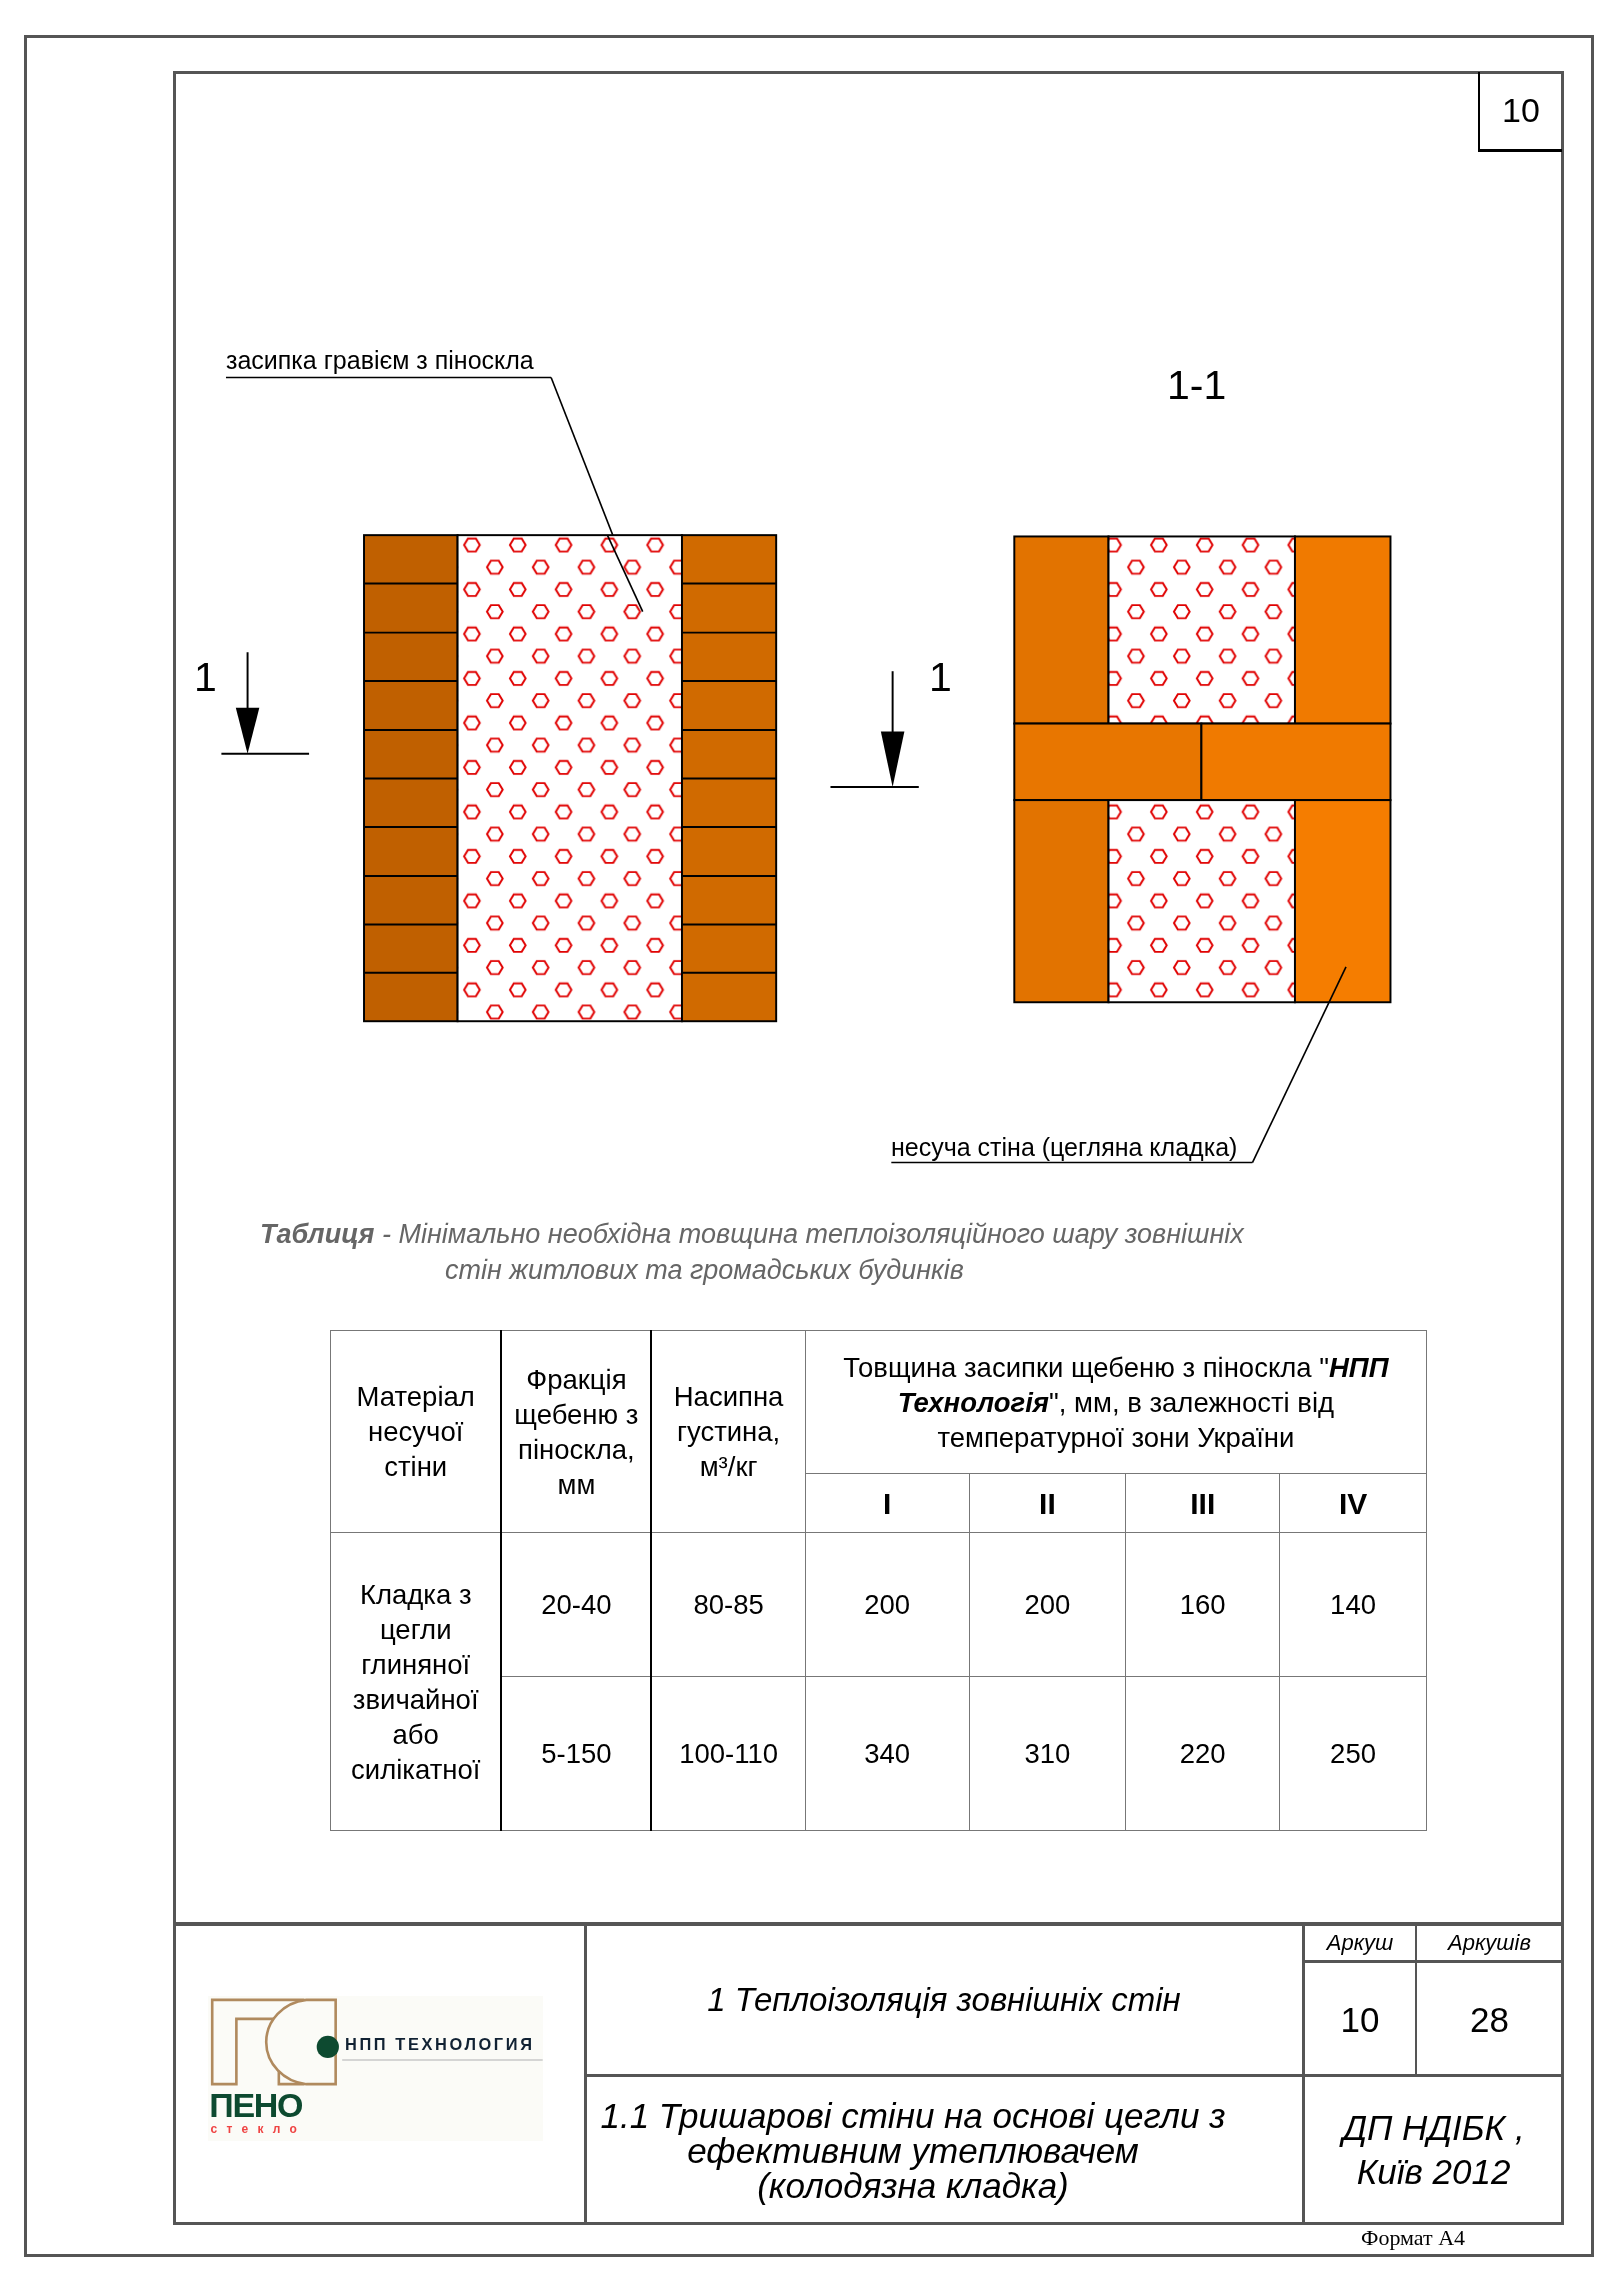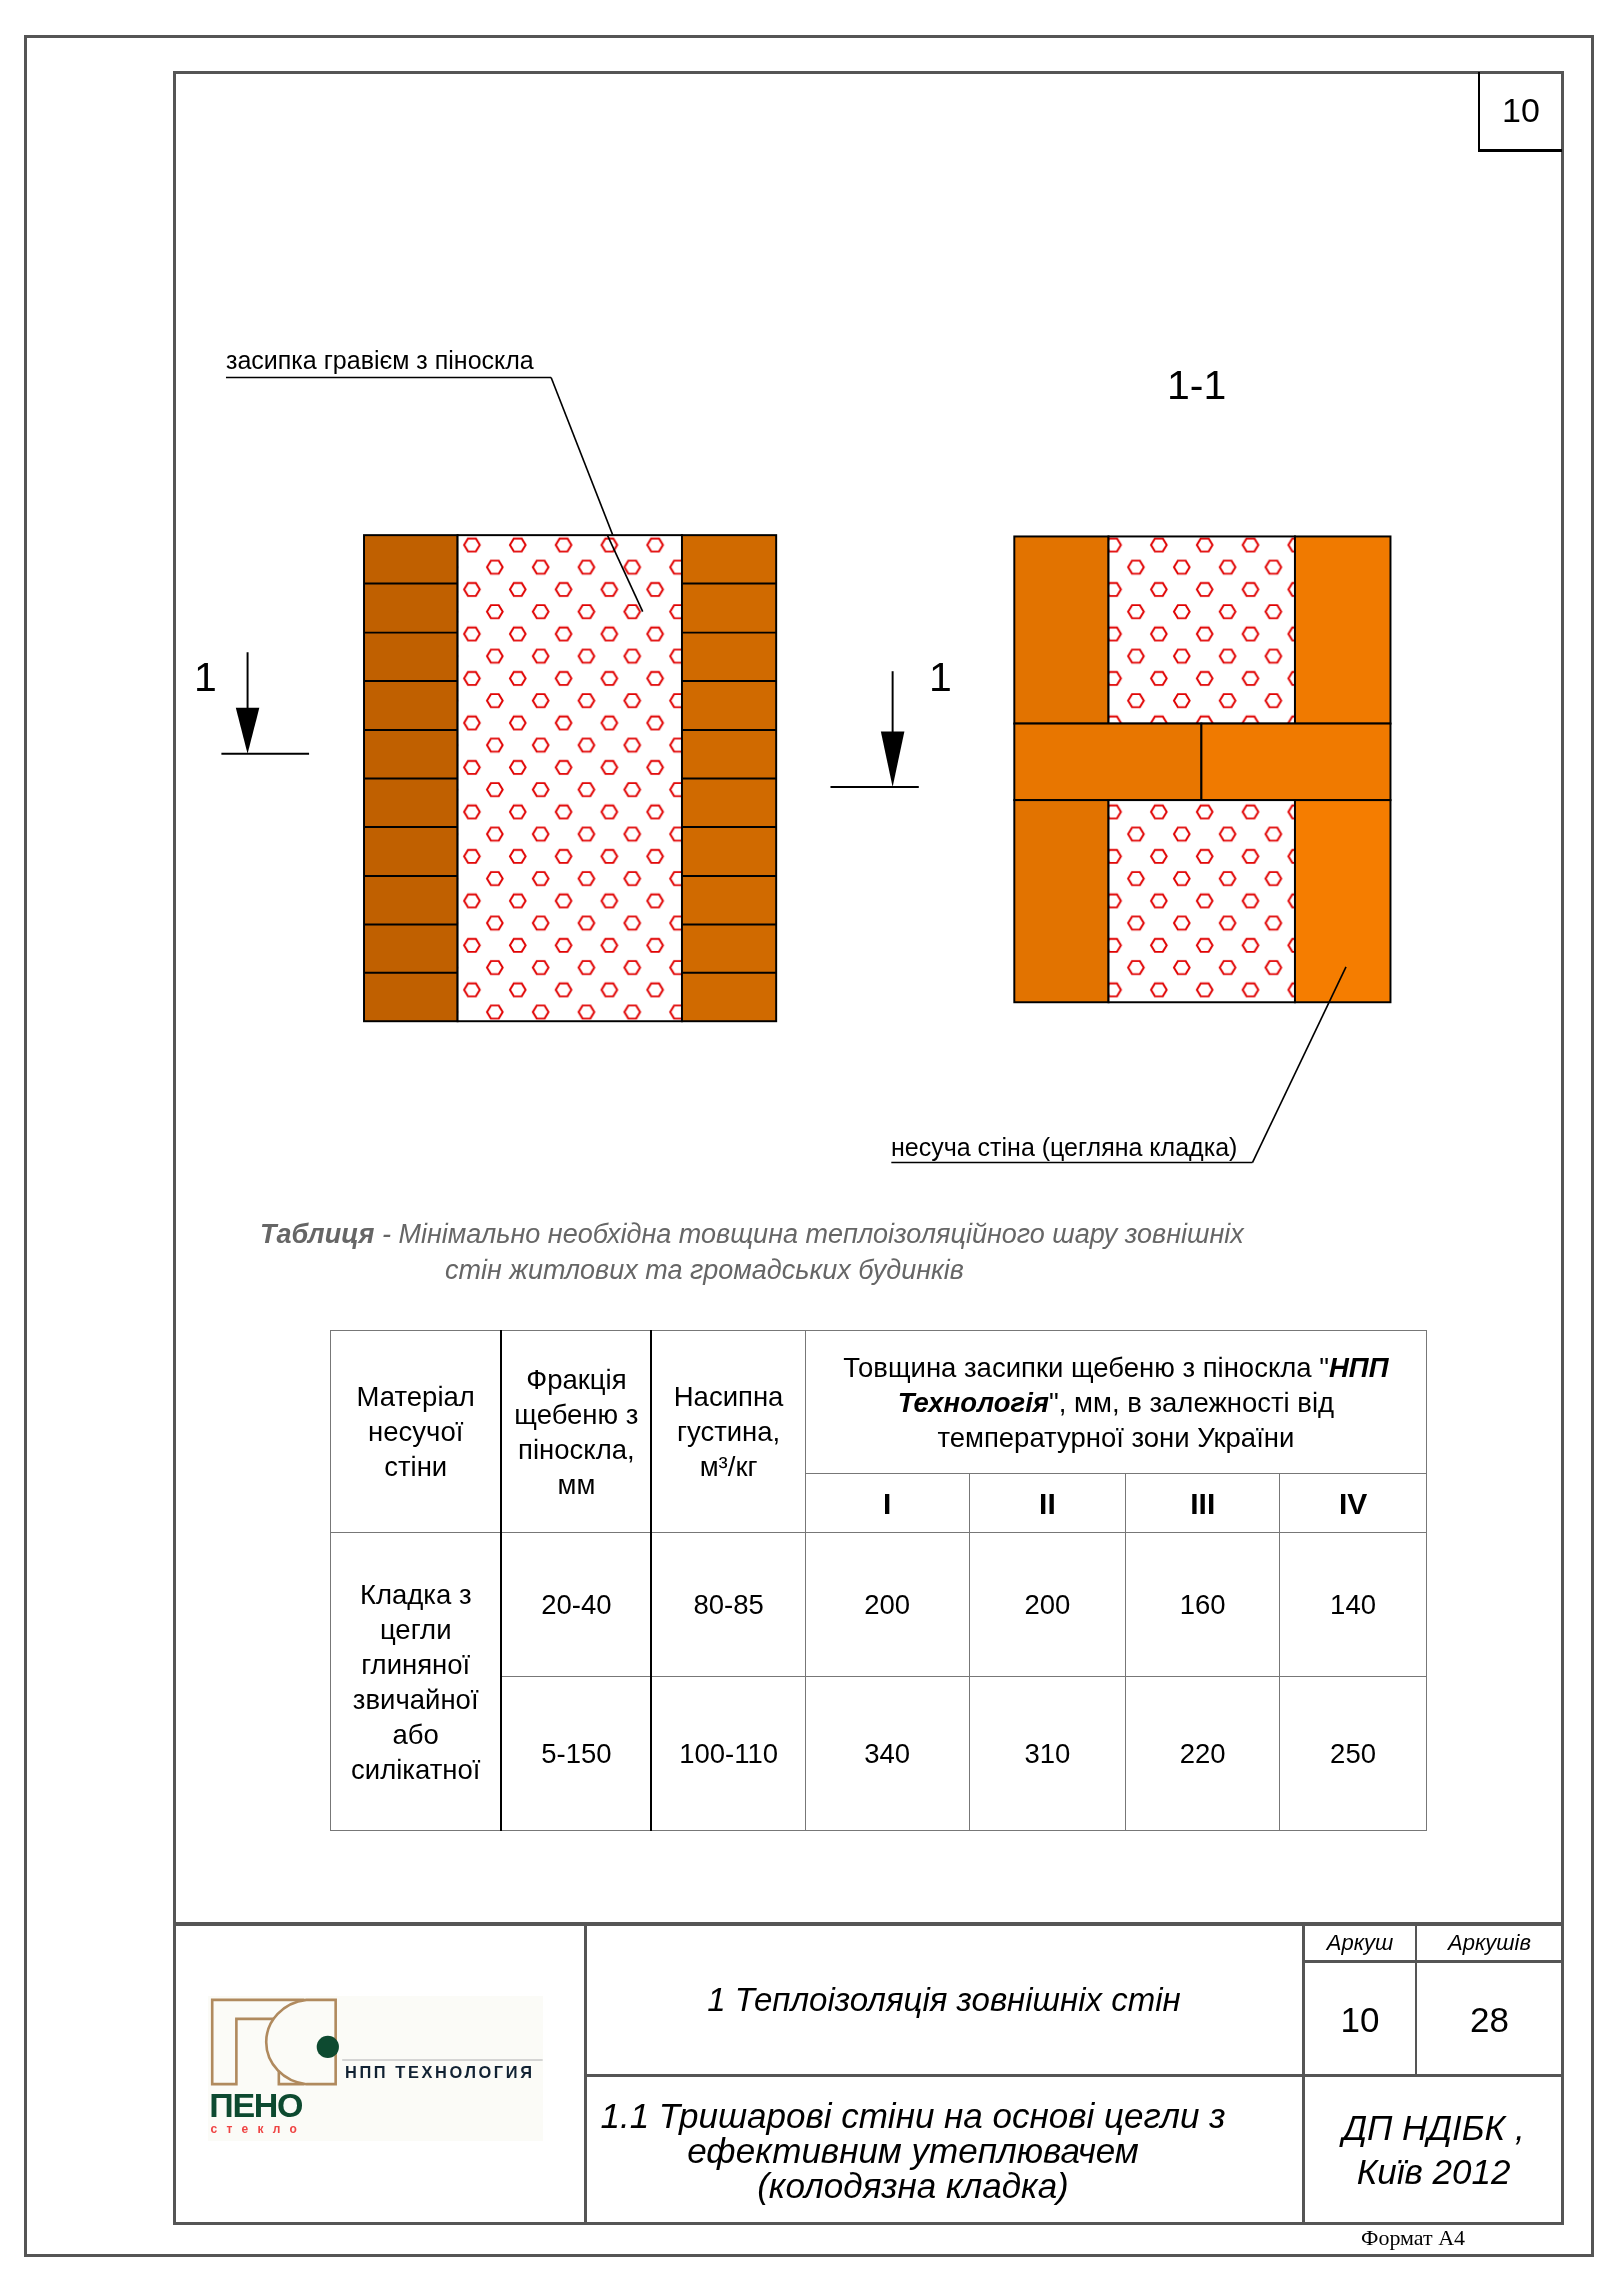--- a/index.html
+++ b/index.html
@@ -166,21 +166,21 @@
 <div class="hline" style="left:1303px;top:1960px;width:258px;height:3.3px;"></div>
 <div class="hline" style="left:585px;top:2074px;width:977px;height:3.3px;"></div>
 
 <div class="abs" style="left:208px;top:1996px;width:335px;height:145px;background:#fbfbf7;">
   <svg width="335" height="145" viewBox="0 0 512 222">
     <path d="M6,6 H145 V135 H108 V35 H43 V135 H6 Z" fill="#fbfbf7" stroke="#b08a5e" stroke-width="4"></path>
     <path d="M150,6 H195 V135 H150 A70,65 0 0 1 150,6 Z" fill="#fbfbf7" stroke="#b08a5e" stroke-width="4"></path>
     <circle cx="183" cy="78" r="17" fill="#0d4a30"></circle>
     <line x1="205" y1="98" x2="512" y2="98" stroke="#c8c8c8" stroke-width="2"></line>
   </svg>
-  <div class="abs" style="left:137px;top:39px;font-size:16.4px;font-weight:bold;letter-spacing:2.6px;color:#123;margin-top:28px;">НПП ТЕХНОЛОГИЯ</div>
+  <div class="abs" style="left:137px;top:39px;font-size:16.4px;font-weight:bold;letter-spacing:2.6px;color:#123;">НПП ТЕХНОЛОГИЯ</div>
   <div class="abs" style="left:1.3px;top:92px;font-size:34px;font-weight:900;color:#0d4a30;line-height:34px;letter-spacing:-1.3px;">ПЕНО</div>
   <div class="abs" style="left:2.6px;top:124px;font-size:12px;font-weight:bold;color:#ef4444;letter-spacing:9.2px;line-height:18.3px;">стекло</div>
 </div>
 
 <div class="tb-cell" style="left:585px;top:1924px;width:718px;height:152px;font-size:33px;">1 Теплоізоляція зовнішніх стін</div>
 <div class="tb-cell" style="left:554px;top:2076px;width:718px;height:148px;font-size:35px;line-height:35px;padding:0 39px;">1.1 Тришарові стіни на основі цегли з ефективним утеплювачем (колодязна кладка)</div>
 <div class="tb-cell" style="left:1305px;top:1924px;width:110px;height:38px;font-size:22px;">Аркуш</div>
 <div class="tb-cell" style="left:1417px;top:1924px;width:145px;height:38px;font-size:22px;">Аркушів</div>
 <div class="tb-cell" style="left:1305px;top:1963px;width:110px;height:113px;font-size:35px;font-style:normal;">10</div>
 <div class="tb-cell" style="left:1417px;top:1963px;width:145px;height:113px;font-size:35px;font-style:normal;">28</div>

